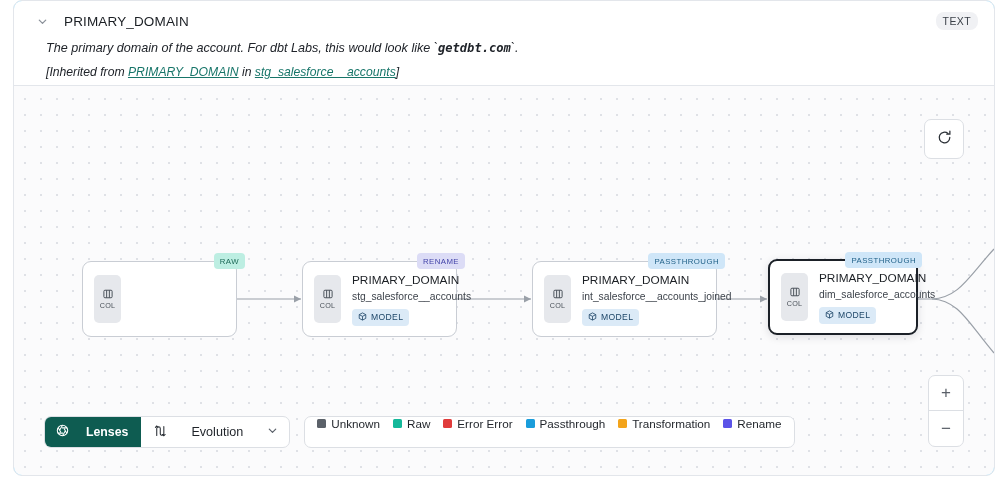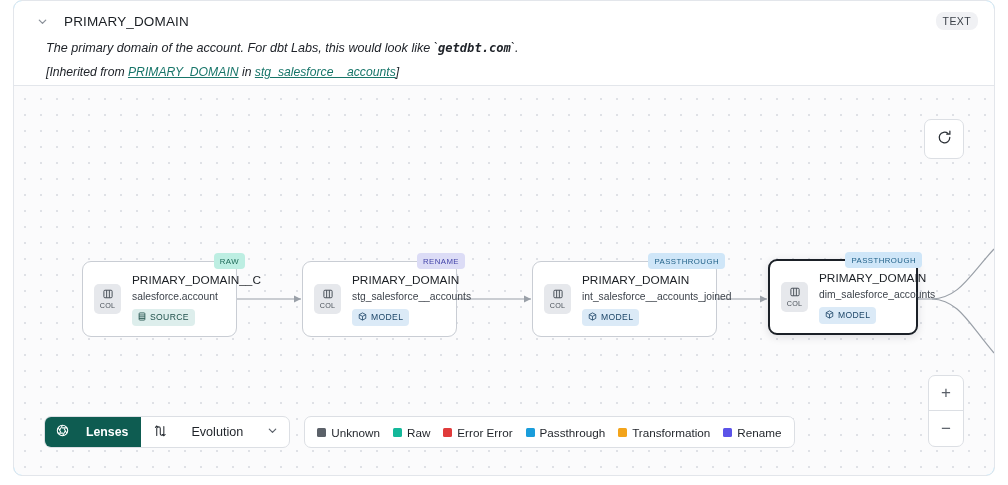--- a/index.html
+++ b/index.html
@@ -166,21 +166,21 @@
     border-radius: 9px;
     display: flex;
     align-items: center;
     padding-left: 11px;
   }
   .node.sel {
     border: 2px solid #1b2027;
     box-shadow: 0 2px 8px rgba(20,25,35,.13);
   }
   .col-chip {
-    width: 27px; height: 30px;
+    width: 27px; height: 48px;
     background: #e6e8ec;
     border-radius: 5px;
     display: flex; flex-direction: column;
     align-items: center; justify-content: center;
     color: #4a5159;
     flex: none;
   }
   .col-chip .lbl {
     font-size: 7.2px;
     letter-spacing: .2px;
@@ -267,21 +267,21 @@
   }
   .seg-evo {
     display: flex; align-items: center; gap: 24px;
     padding: 0 11px 0 12px;
     font-size: 12.6px;
     color: #1f2329;
     cursor: pointer;
   }
   .legend {
     display: flex;
-    align-items: center;
+    align-items: flex-start;
     gap: 13px;
     height: 32px;
     padding: 0 12px;
     background: #ffffff;
     border: 1px solid #dcdfe4;
     border-radius: 7px;
   }
   .leg-item {
     display: flex; align-items: center; gap: 5px;
     font-size: 11.7px;
@@ -352,33 +352,20 @@
 
       <div class="node" style="left:68px; top:175px; width:155px;">
         <div class="tag tag-raw" style="right:-9px;">RAW</div>
         <div class="col-chip">
           <svg width="12" height="12" viewBox="0 0 14 14" fill="none" stroke="#4a5159" stroke-width="1.15">
               <rect x="2.2" y="2.6" width="9.6" height="8.8" rx="1.3"></rect>
               <path d="M5.4 2.6v8.8M8.6 2.6v8.8"></path>
             </svg>
           <span class="lbl">COL</span>
         </div>
-        <div class="node-body">
-          <div class="node-title">PRIMARY_DOMAIN__C</div>
-          <div class="node-sub">salesforce.account</div>
-          <div class="kind-badge kind-source">
-            <span>
-              <svg width="8" height="9" viewBox="0 0 10 11" fill="none" stroke="#1e4f49" stroke-width="1">
-                  <rect x="1.4" y="1" width="7.2" height="9" rx="1"></rect>
-                  <path d="M1.4 3.6h7.2M1.4 5.9h7.2M1.4 8h7.2"></path>
-                </svg>
-            </span>
-            <span>SOURCE</span>
-          </div>
-        </div>
       </div>
 
       <div class="node" style="left:288px; top:175px; width:155px;">
         <div class="tag tag-ren" style="right:-9px;">RENAME</div>
         <div class="col-chip">
           <svg width="12" height="12" viewBox="0 0 14 14" fill="none" stroke="#4a5159" stroke-width="1.15">
               <rect x="2.2" y="2.6" width="9.6" height="8.8" rx="1.3"></rect>
               <path d="M5.4 2.6v8.8M8.6 2.6v8.8"></path>
             </svg>
           <span class="lbl">COL</span>

